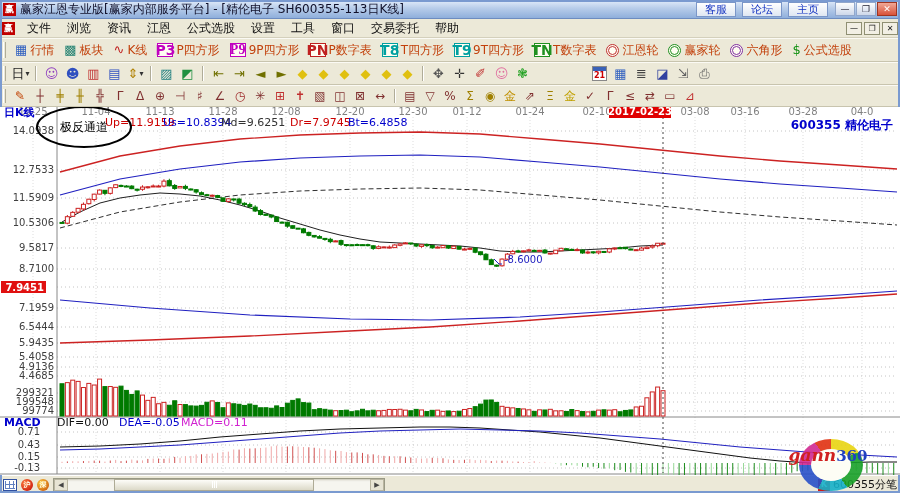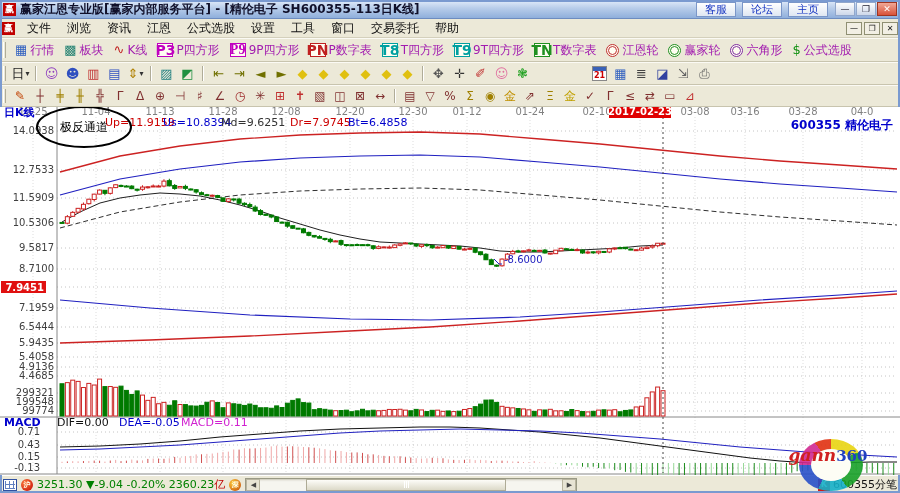--- a/index.html
+++ b/index.html
@@ -6,40 +6,40 @@
   *{box-sizing:border-box;}
   .app{position:relative;width:900px;height:493px;overflow:hidden;
        font-family:"DejaVu Sans","Liberation Sans",sans-serif;font-size:12px;
        background:#ece9d8;outline:2px solid #7a9ad0;outline-offset:-2px;}
   
   .titlebar{height:19px;display:flex;align-items:center;padding:0 3px;gap:4px;
     background:linear-gradient(to bottom,#e3edfb 0%,#b8cdea 45%,#8fafdb 100%);
     border-bottom:1px solid #6d8cc0;}
   .app-icon{width:13px;height:13px;background:#c00000;color:#fff;font-size:9px;font-weight:bold;
     display:flex;align-items:center;justify-content:center;flex:none;}
-  .title-text{font-size:12px;color:#10102a;font-weight:bold;white-space:nowrap;overflow:hidden;flex:1 1 auto;}
+  .title-text{font-size:12px;color:#10102a;font-weight:normal;white-space:nowrap;overflow:hidden;flex:1 1 auto;}
   .tb-btn{flex:none;min-width:40px;height:15px;background:linear-gradient(#ffffff,#dfe7f2);
     border:1px solid #7a96c8;color:#1030c0;font-size:11px;line-height:13px;text-align:center;margin-right:6px;cursor:default;}
   .winctl{flex:none;width:20px;height:14px;border:1px solid #91a7cc;margin-left:1px;
     background:linear-gradient(#fdfdfd,#cdd8ea);font-size:9px;line-height:12px;text-align:center;color:#223;}
   .winctl.close{background:linear-gradient(#f0a896,#d8523a);color:#fff;border-color:#a03520;}
   
   .menubar{height:19px;display:flex;align-items:center;background:#ece9d8;border-bottom:1px solid #d4d0bc;padding:0 2px;}
   .menu-item{padding:1px 8px;color:#111;white-space:nowrap;}
   .menubar .spacer{flex:1;}
   .mdi-btn{width:16px;height:13px;border:1px solid #8f8f73;background:#f2efe4;font-size:8px;
     line-height:11px;text-align:center;color:#222;margin-left:2px;}
   
   .toolbar{display:flex;align-items:center;background:#ece9d8;border-top:1px solid #fbfaf4;
     border-bottom:1px solid #c8c4ae;padding:0 2px;white-space:nowrap;}
   .toolbar .grip{width:3px;height:70%;border-left:1px solid #fff;border-right:1px solid #b0ac98;margin:0 4px 0 1px;}
   .toolbar .sep{width:2px;height:70%;border-left:1px solid #b0ac98;border-right:1px solid #fff;margin:0 4px;}
   .t1{height:24px;}
   .t1 .tool{display:flex;align-items:center;gap:3px;padding:1px 4px;border:1px solid transparent;}
-  .t1 .tool .lbl{font-size:12px;color:#a21caf;}
+  .t1 .tool .lbl{font-size:12px;color:#c2410c;}
   .ibox{width:16px;height:14px;border:1px solid currentColor;font-size:14px;font-weight:bold;
     display:flex;align-items:center;justify-content:center;background:#fffdf2;flex:none;}
   .iring{width:13px;height:13px;border:3px double currentColor;border-radius:50%;background:#fffdf2;flex:none;}
   .iglyph{font-size:13px;line-height:14px;flex:none;}
   .t2{height:23px;}
   .t3{height:22px;}
   .t2 .tool,.t3 .tool{width:21px;height:19px;display:flex;align-items:center;justify-content:center;
      border:1px solid transparent;font-size:13px;}
   .t3 .tool{width:20px;height:18px;font-size:12px;}
   .caret{font-size:8px;color:#333;margin-left:1px;}
@@ -997,26 +997,20 @@
     <div class="gann-logo">
       <div class="glogo-circle"></div>
       <div class="glogo-inner"></div>
       <div class="glogo-text"><span>gann</span><span class="num">360</span></div>
     </div>
   </div>
 
   <div class="statusbar">
     <div class="st-icon grid-ic"></div>
     <div class="round-red">沪</div>
-    <div class="idx">
-      <b>3251.30</b>
-      <b>▼</b><b>-9.04</b>
-      <b>-0.20%</b>
-      <b>2360.23</b><b class="unit">亿</b>
-    </div>
     <div class="round-red" style="background:radial-gradient(circle at 35% 35%,#ffd040,#c04000);">深</div>
     <div class="hscroll">
       <div class="hs-arrow">◀</div>
       <div class="hs-thumb">
           <i></i>
           <i></i>
           <i></i>
         </div>
       <div class="hs-arrow" style="margin-left:auto;">▶</div>
     </div>

